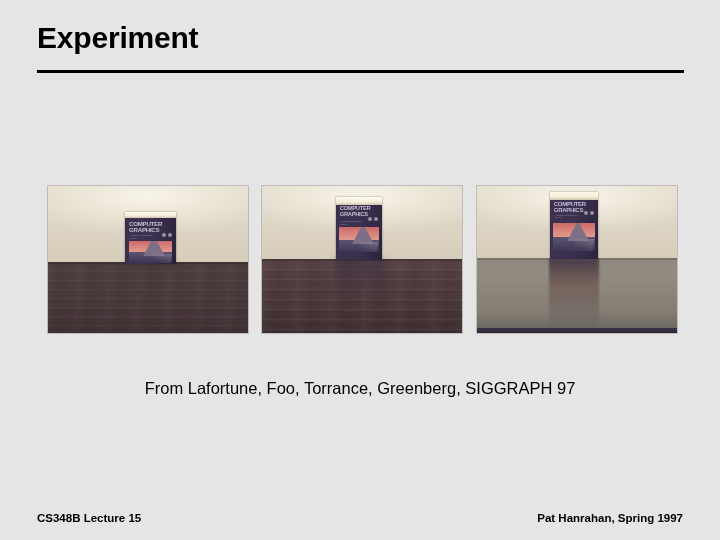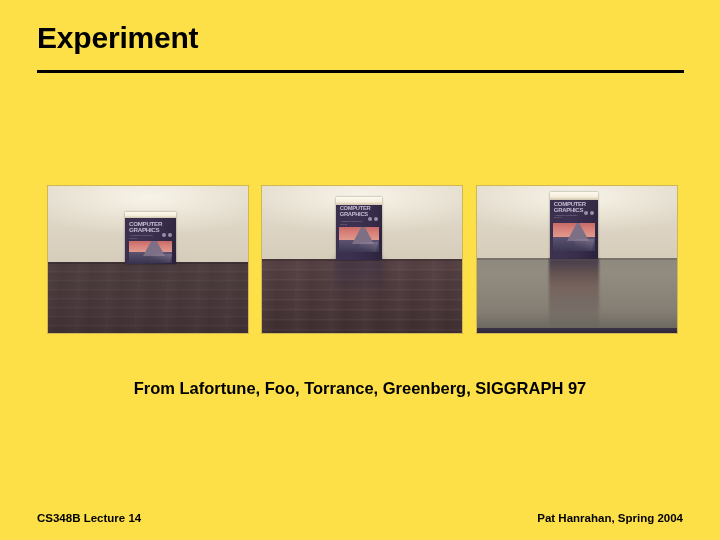--- a/index.html
+++ b/index.html
@@ -15,21 +15,21 @@
     overflow: hidden;
     font-family: "Liberation Sans", sans-serif;
     color: #000000;
   }
 
   .slide {
     position: absolute;
     left: 0; top: 0;
     width: 720px;
     height: 540px;
-    background: #fde047;
+    background: #e5e5e5;
   }
 
   
   .slide-title {
     position: absolute;
     left: 37px;
     top: 20px;
     font-size: 30px;
     font-weight: bold;
     letter-spacing: -0.2px;
@@ -261,21 +261,21 @@
   }
 
   
   .source-caption {
     position: absolute;
     left: 0;
     top: 379px;
     width: 720px;
     text-align: center;
     font-size: 16.5px;
-    font-weight: bold;
+    font-weight: normal;
     color: #000000;
     white-space: nowrap;
   }
 
   
   .footer-left {
     position: absolute;
     left: 37px;
     top: 512px;
     font-size: 11.5px;
@@ -380,17 +380,17 @@
 
       <div class="book-reflection refl-sharp" style="left:72px; top:73px; width:50px; height:69px;"></div>
 
       <div class="mirror-dark-band"></div>
     </div>
 
   </div>
 
   <div class="source-caption">From Lafortune, Foo, Torrance, Greenberg, SIGGRAPH 97</div>
 
-  <div class="footer-left">CS348B Lecture 14</div>
-
-  <div class="footer-right">Pat Hanrahan, Spring 2004</div>
+  <div class="footer-left">CS348B Lecture 15</div>
+
+  <div class="footer-right">Pat Hanrahan, Spring 1997</div>
 
 </div>
 
 </body></html>

